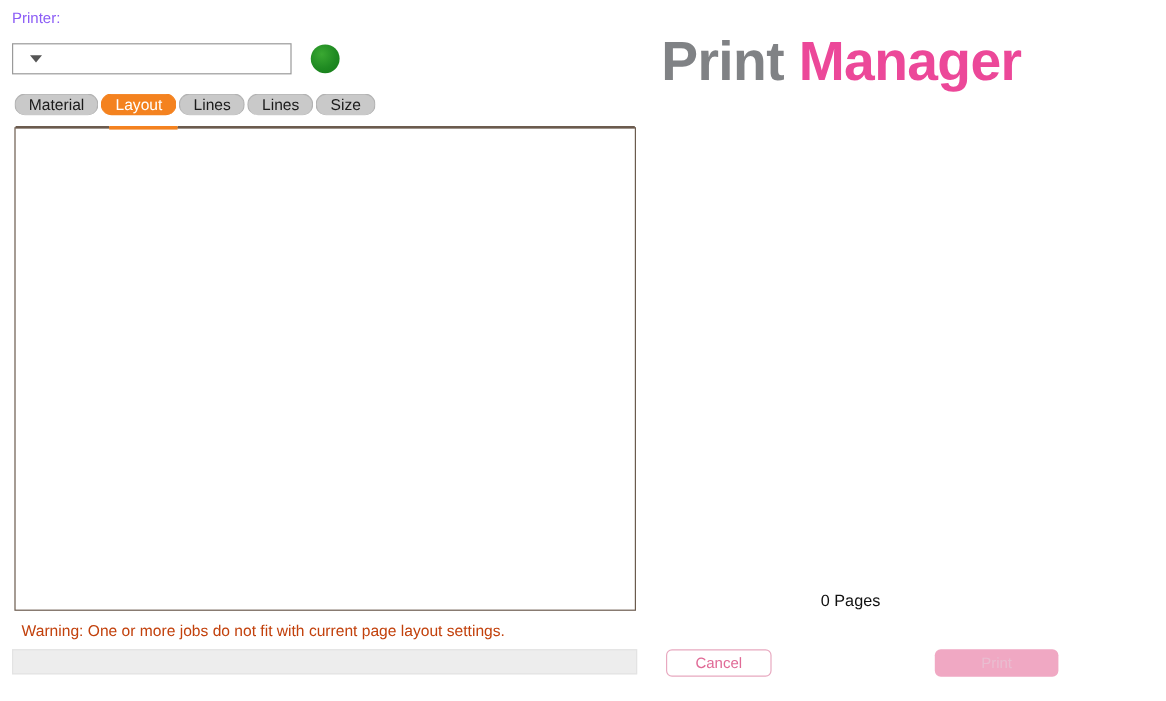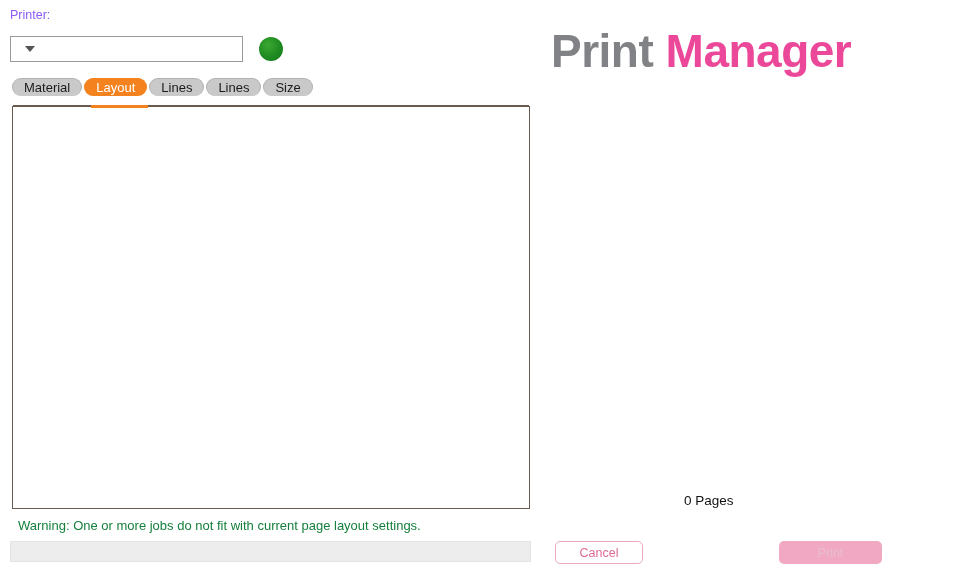--- a/index.html
+++ b/index.html
@@ -232,21 +232,21 @@
   }
   .step-minus { left: 229px; }
   .step-plus  { left: 261px; }
 
   
   .warning {
     position: absolute;
     left: 18px;
     top: 518px;
     font-size: 13px;
-    color: #15803d;
+    color: #c2410c;
     white-space: nowrap;
   }
   .progressbar {
     position: absolute;
     left: 10px;
     top: 541px;
     width: 521px;
     height: 21px;
     box-sizing: border-box;
     background: #ededed;

